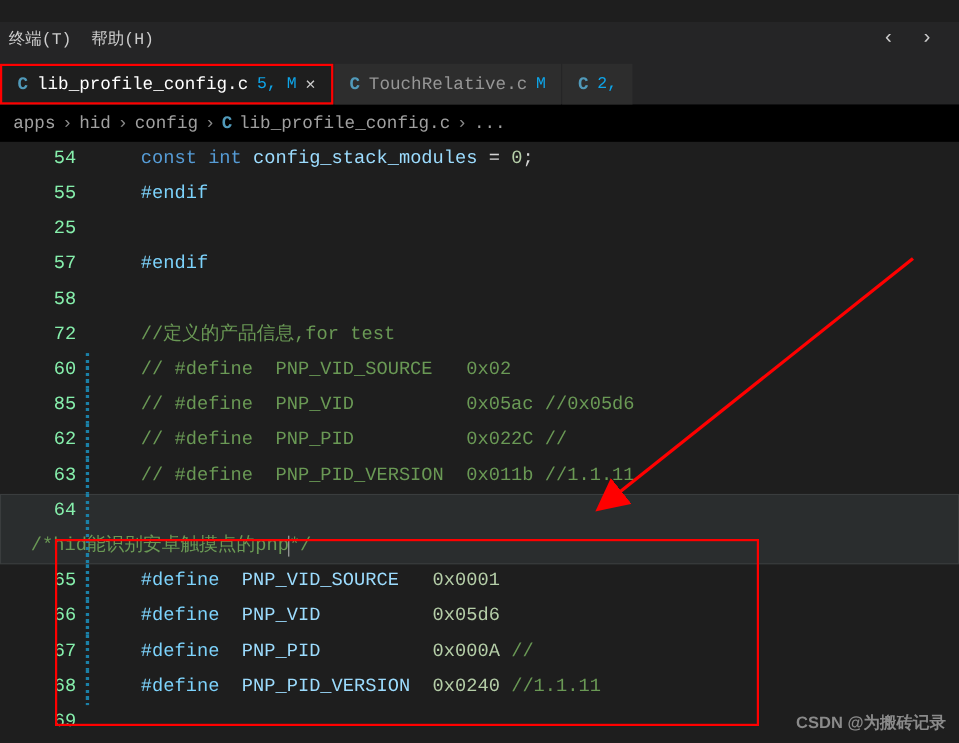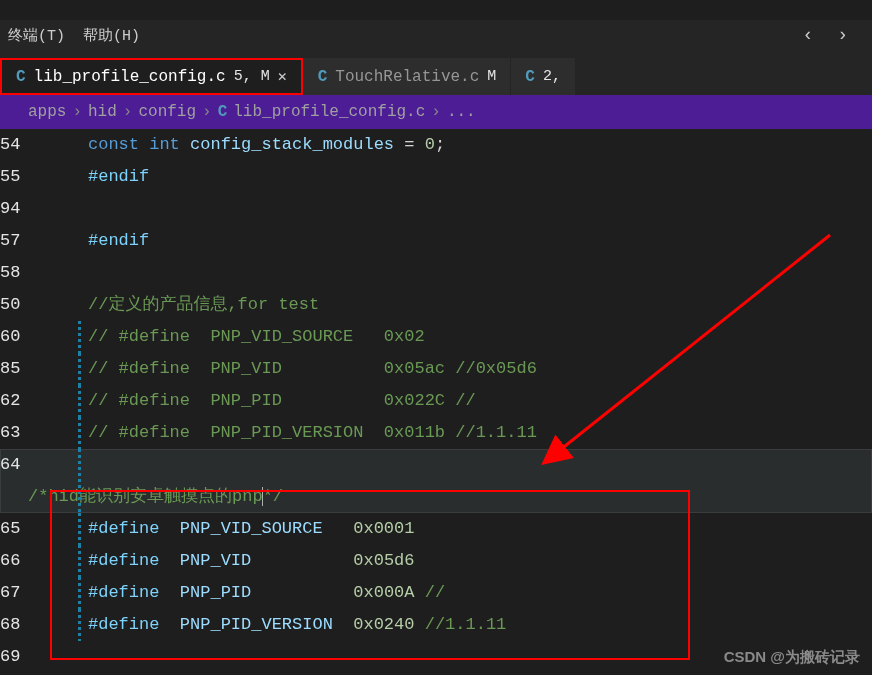--- a/index.html
+++ b/index.html
@@ -44,52 +44,53 @@
     .tab.active {
       background: #1e1e1e;
       color: #ffffff;
       border: 2px solid #ff0000;
     }
     .tab .c-icon {
       color: #519aba;
       font-weight: bold;
       font-size: 16px;
     }
-    .tab .badge { color: #e5e5e5; font-size: 15px; font-family: Liberation Mono, monospace; }
+    .tab .badge { color: #0ea5e9; font-size: 15px; font-family: Liberation Mono, monospace; }
     .tab .close { color: #ccc; font-size: 15px; }
     .breadcrumbs {
       height: 34px;
-      background: #4c1d95;
+      background: #000000;
       display: flex;
       align-items: center;
-      padding: 0 28px;
+      padding: 0 12px;
       font-size: 16px;
       color: #a0a0a0;
       gap: 6px;
     }
     .breadcrumbs .c-icon { color: #519aba; font-weight: bold; }
     .breadcrumbs .sep { color: #888; }
     .editor {
       position: relative;
       background: #1e1e1e;
       font-size: 17px;
       line-height: 32px;
       padding-left: 0;
     }
     .line {
       display: flex;
       position: relative;
     }
     .gutter {
       width: 60px;
-      text-align: left;
-      color: #e5e5e5;
+      text-align: center;
+      color: #86efac;
       padding-right: 22px;
       user-select: none;
       flex-shrink: 0;
+      margin-left: 40px;
     }
     .mod-bar {
       width: 3px;
       position: absolute;
       left: 78px;
       top: 0;
       bottom: 0;
       background: repeating-linear-gradient(180deg, #1b81a8, #1b81a8 3px, transparent 3px, transparent 6px);
     }
     .code {
@@ -188,33 +189,33 @@
 <div class="editor" id="editor">
     <div class="line">
       <div class="gutter">54</div>
       <div class="code"><span class="kw-const">const </span><span class="kw-int">int </span><span class="varname">config_stack_modules</span><span class="plain"> = </span><span class="num">0</span><span class="plain">;</span></div>
     </div>
     <div class="line">
       <div class="gutter">55</div>
       <div class="code"><span class="kw-pre">#endif</span></div>
     </div>
     <div class="line">
-      <div class="gutter">94</div>
+      <div class="gutter">25</div>
       <div class="code"></div>
     </div>
     <div class="line">
       <div class="gutter">57</div>
       <div class="code"><span class="kw-pre">#endif</span></div>
     </div>
     <div class="line">
       <div class="gutter">58</div>
       <div class="code"></div>
     </div>
     <div class="line">
-      <div class="gutter">50</div>
+      <div class="gutter">72</div>
       <div class="code"><span class="cmt">//定义的产品信息,for test</span></div>
     </div>
     <div class="line">
       <div class="gutter">60</div>
       <div class="mod-bar"></div>
       <div class="code"><span class="cmt">// #define  PNP_VID_SOURCE   0x02</span></div>
     </div>
     <div class="line">
       <div class="gutter">85</div>
       <div class="mod-bar"></div>

